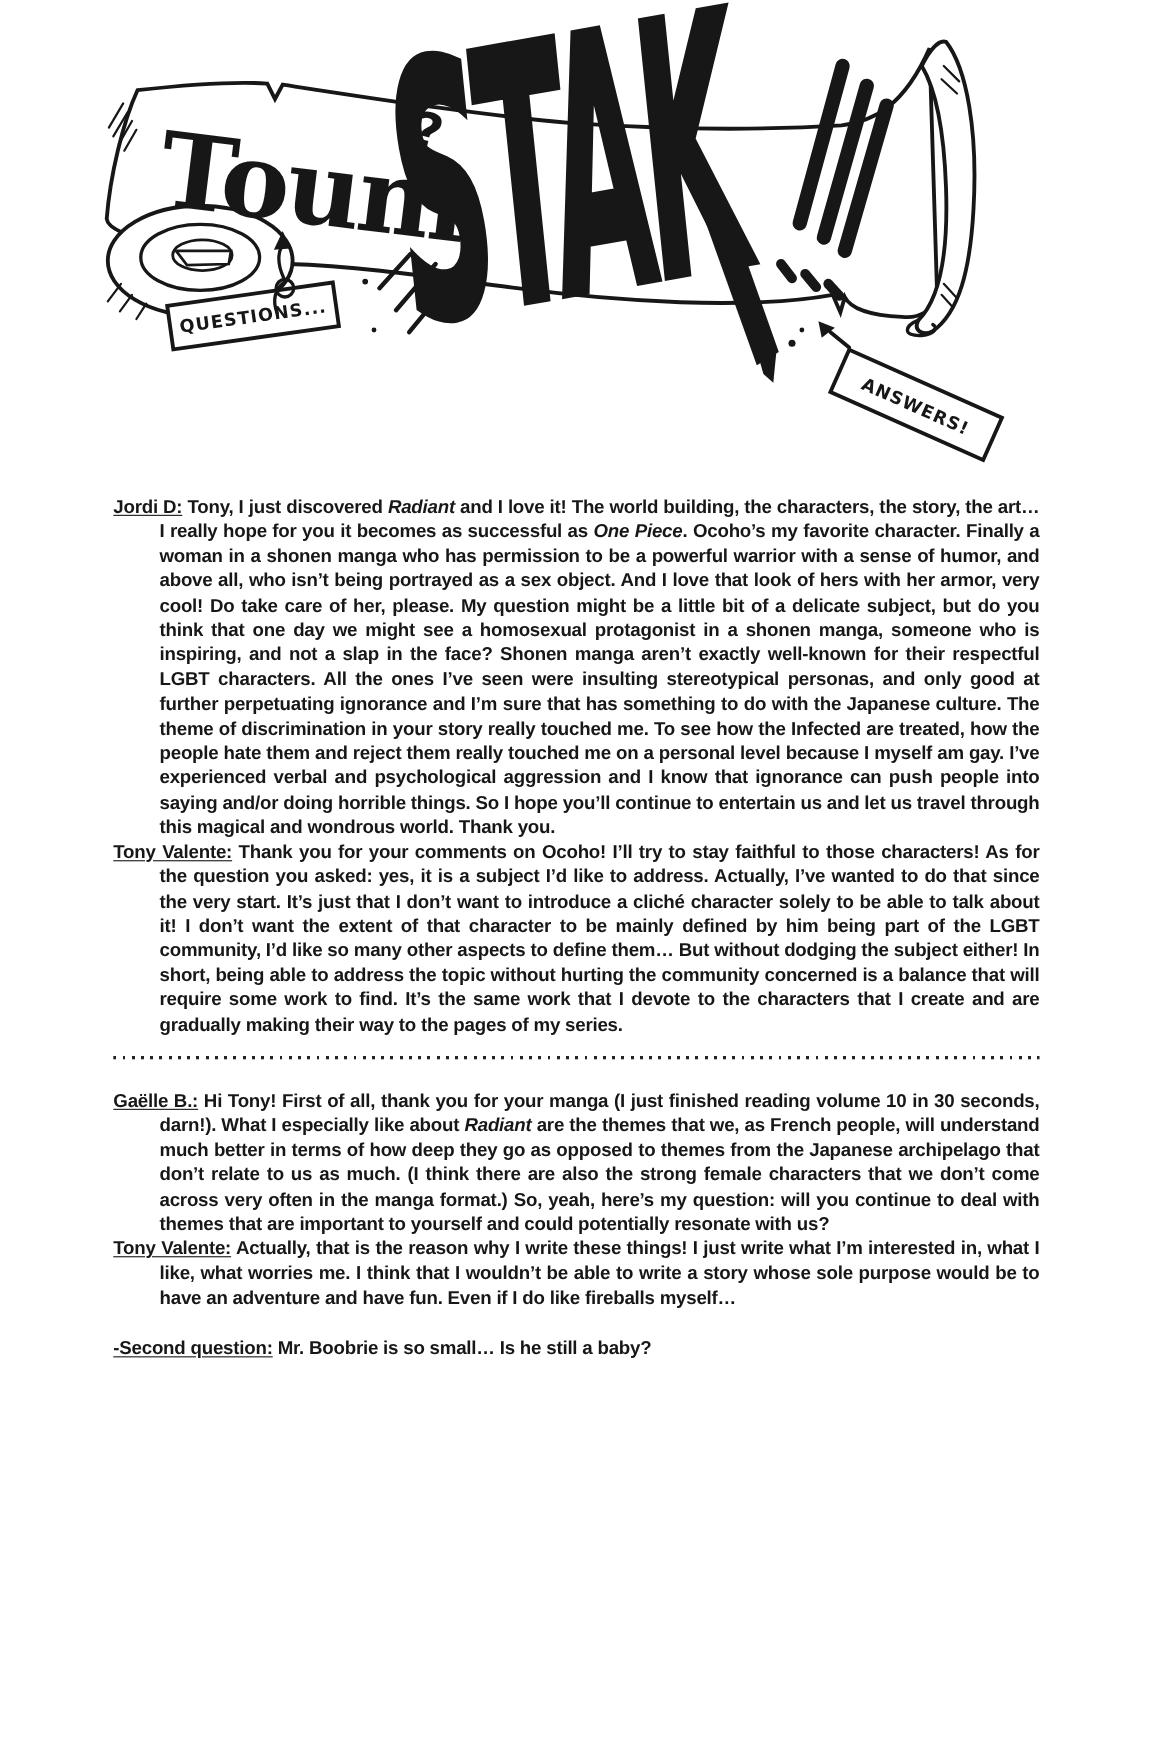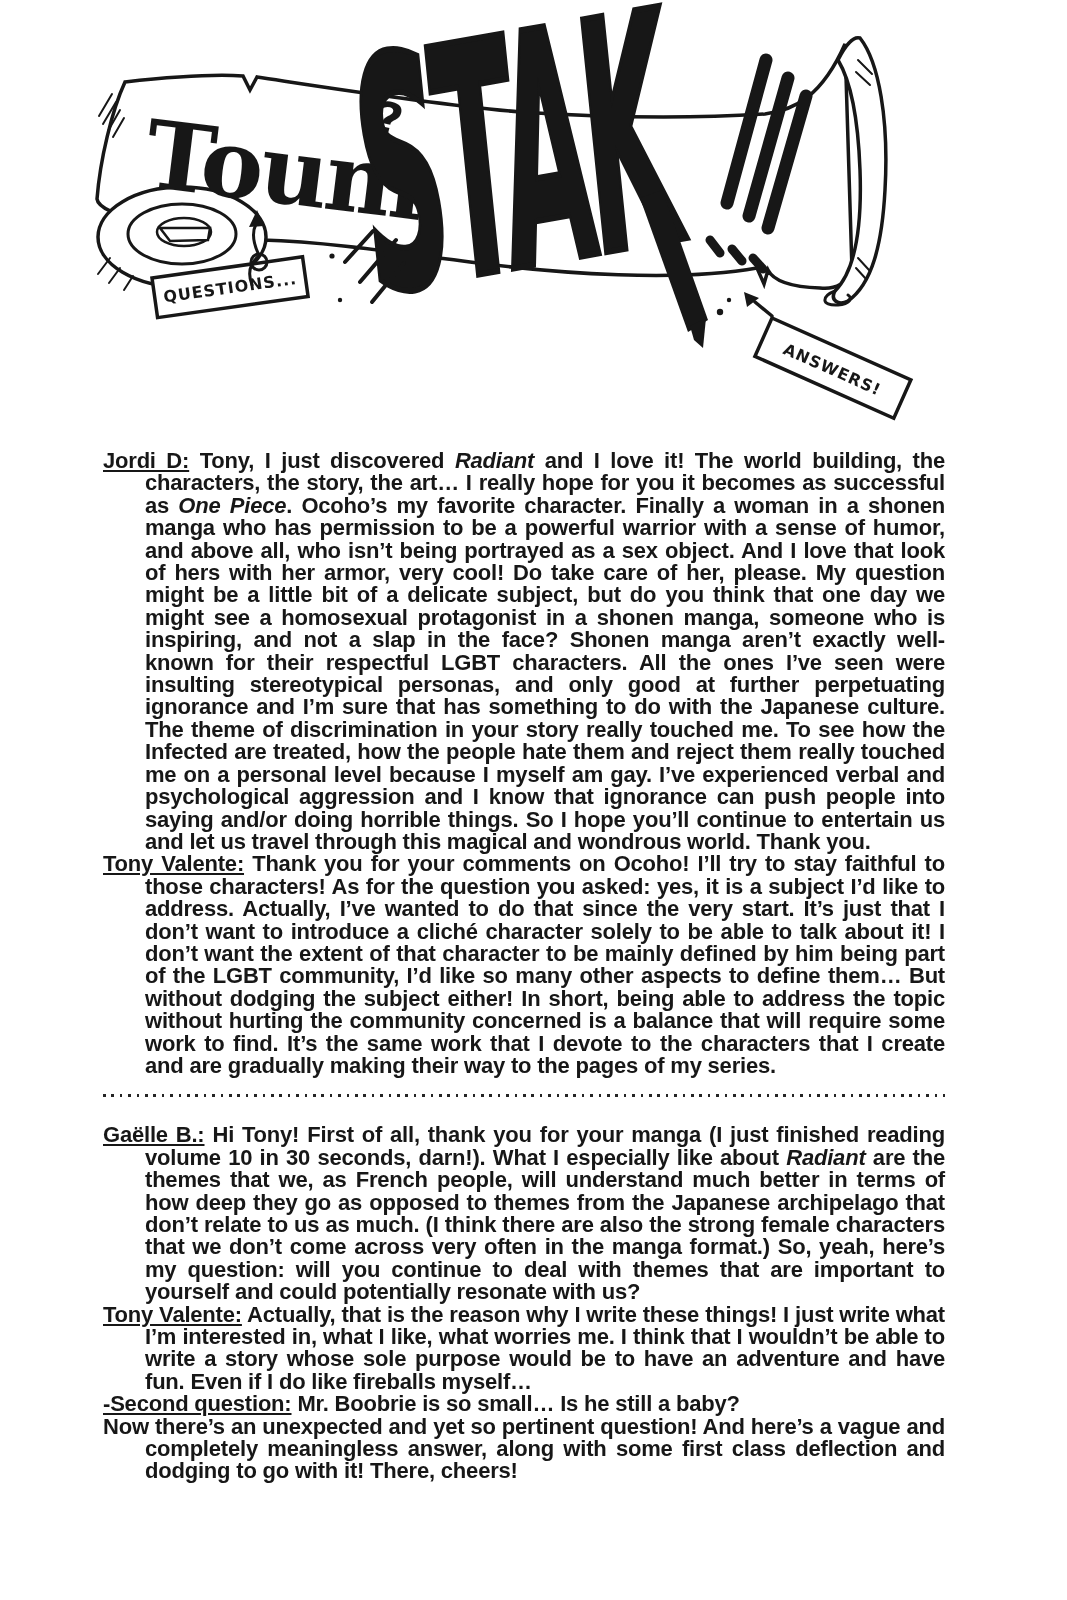--- a/index.html
+++ b/index.html
@@ -9,33 +9,33 @@
     background:#ffffff;
     overflow:hidden;
     font-family:"Liberation Sans",sans-serif;
     color:#171717;
   }
   
   #banner{position:absolute;top:0;left:0;width:1067px;height:440px;}
   
   #qa-text{
     position:absolute;top:450px;left:103px;width:842px;
-    font-size:22px;line-height:22.4px;letter-spacing:-0.2px;
+    font-size:17px;line-height:22.4px;letter-spacing:-0.2px;
     text-align:justify;
   }
   .para{padding-left:42px;text-indent:-42px;margin:0;}
   .q{font-weight:bold;}
   .a{font-weight:bold;}
   .speaker{text-decoration:underline;text-underline-offset:2px;}
   .it{font-style:italic;}
   .divider{
     height:3px;margin:17px 0 27px 0;
     background:repeating-linear-gradient(90deg,#242424 0 2.6px,transparent 2.6px 8.4px);
   }
-  .gap-top{}
+  .gap-top{margin-top:23px;}
 </style>
 </head>
 <body>
 
 <div id="page">
 
   <svg id="banner" viewBox="0 0 1067 440" xmlns="http://www.w3.org/2000/svg">
     <g stroke="#171717" fill="none" stroke-linecap="round">
 
       <path fill="#ffffff" stroke-width="3.5" d="M125,82
@@ -155,16 +155,15 @@
     <p class="para a"><span class="speaker">Tony Valente:</span> <span><span>Thank you for your comments on Ocoho! I’ll try to stay faithful to those characters! As for the question you asked: yes, it is a subject I’d like to address. Actually, I’ve wanted to do that since the very start. It’s just that I don’t want to introduce a cliché character solely to be able to talk about it! I don’t want the extent of that character to be mainly defined by him being part of the LGBT community, I’d like so many other aspects to define them… But without dodging the subject either! In short, being able to address the topic without hurting the community concerned is a balance that will require some work to find. It’s the same work that I devote to the characters that I create and are gradually making their way to the pages of my series.</span></span></p>
 
     <div class="divider"></div>
 
     <p class="para q"><span class="speaker">Gaëlle B.:</span> <span><span>Hi Tony! First of all, thank you for your manga (I just finished reading volume 10 in 30 seconds, darn!). What I especially like about </span><span class="it">Radiant</span><span> are the themes that we, as French people, will understand much better in terms of how deep they go as opposed to themes from the Japanese archipelago that don’t relate to us as much. (I think there are also the strong female characters that we don’t come across very often in the manga format.) So, yeah, here’s my question: will you continue to deal with themes that are important to yourself and could potentially resonate with us?</span></span></p>
 
     <p class="para a"><span class="speaker">Tony Valente:</span> <span><span>Actually, that is the reason why I write these things! I just write what I’m interested in, what I like, what worries me. I think that I wouldn’t be able to write a story whose sole purpose would be to have an adventure and have fun. Even if I do like fireballs myself…</span></span></p>
 
     <p class="para q gap-top"><span class="speaker">-Second question:</span> <span><span>Mr. Boobrie is so small… Is he still a baby?</span></span></p>
 
-    <p class="para a"><span><span>Now there’s an unexpected and yet so pertinent question! And here’s a vague and completely meaningless answer, along with some first class deflection and dodging to go with it! There, cheers!</span></span></p>
 
   </div>
 </div>
 
 </body></html>

